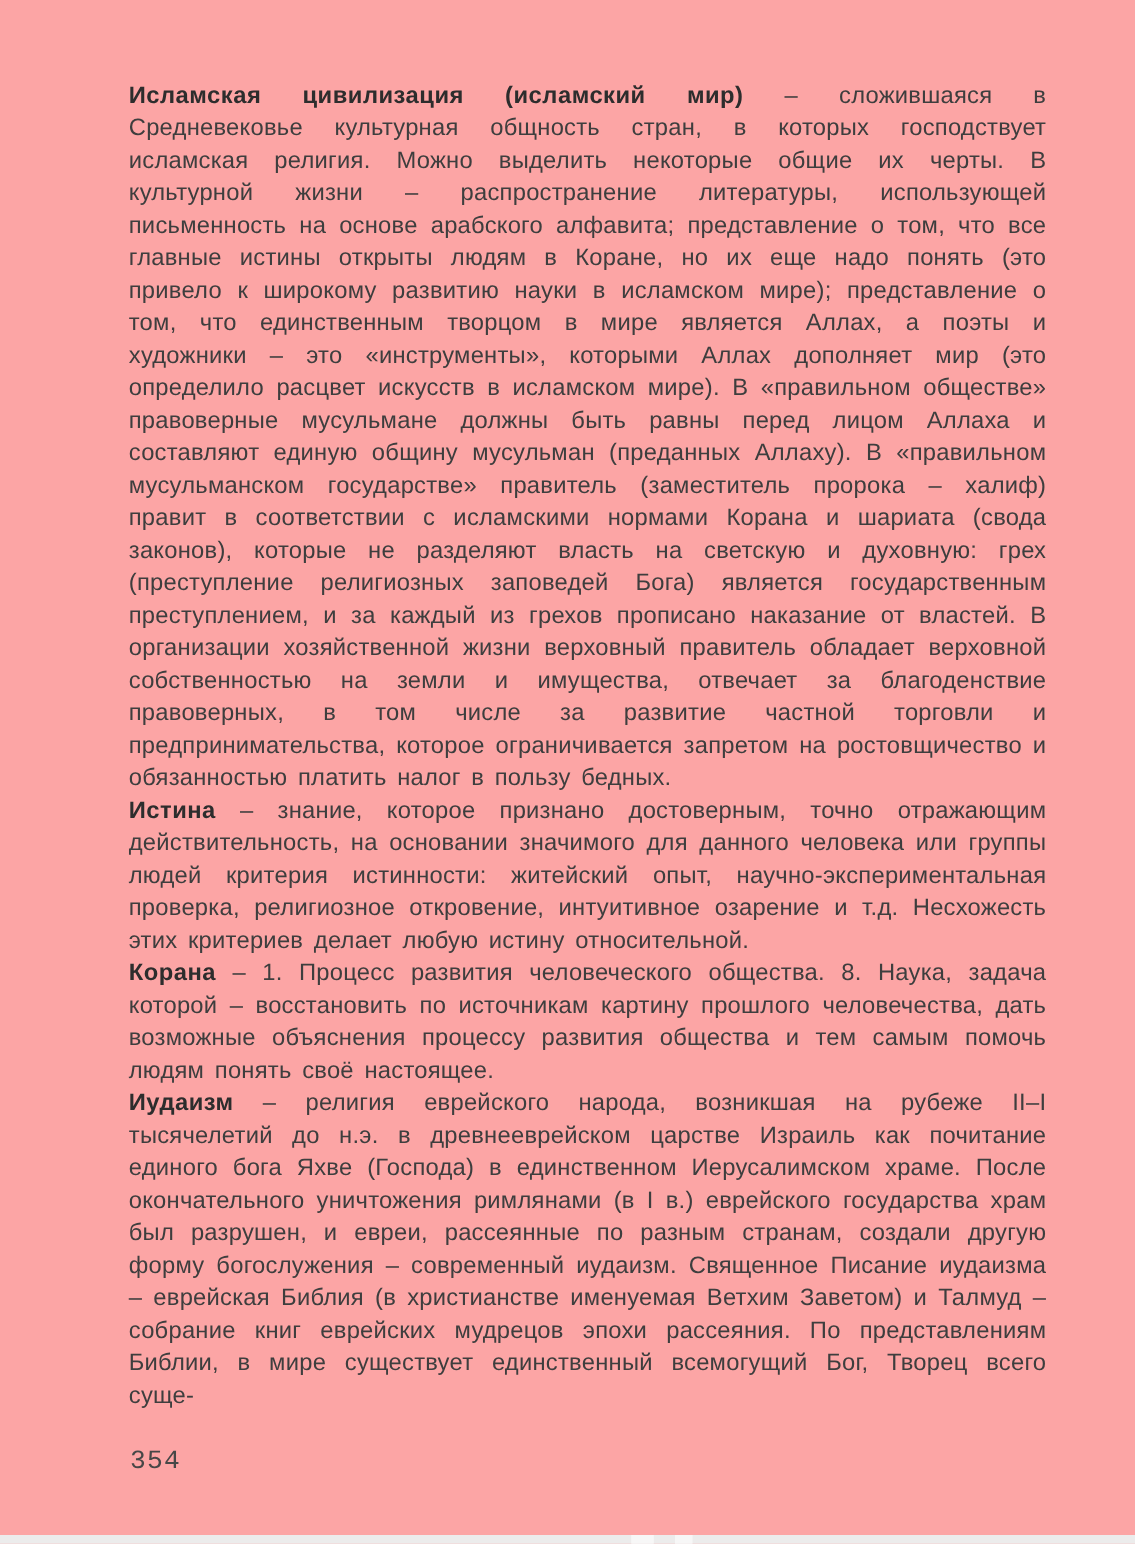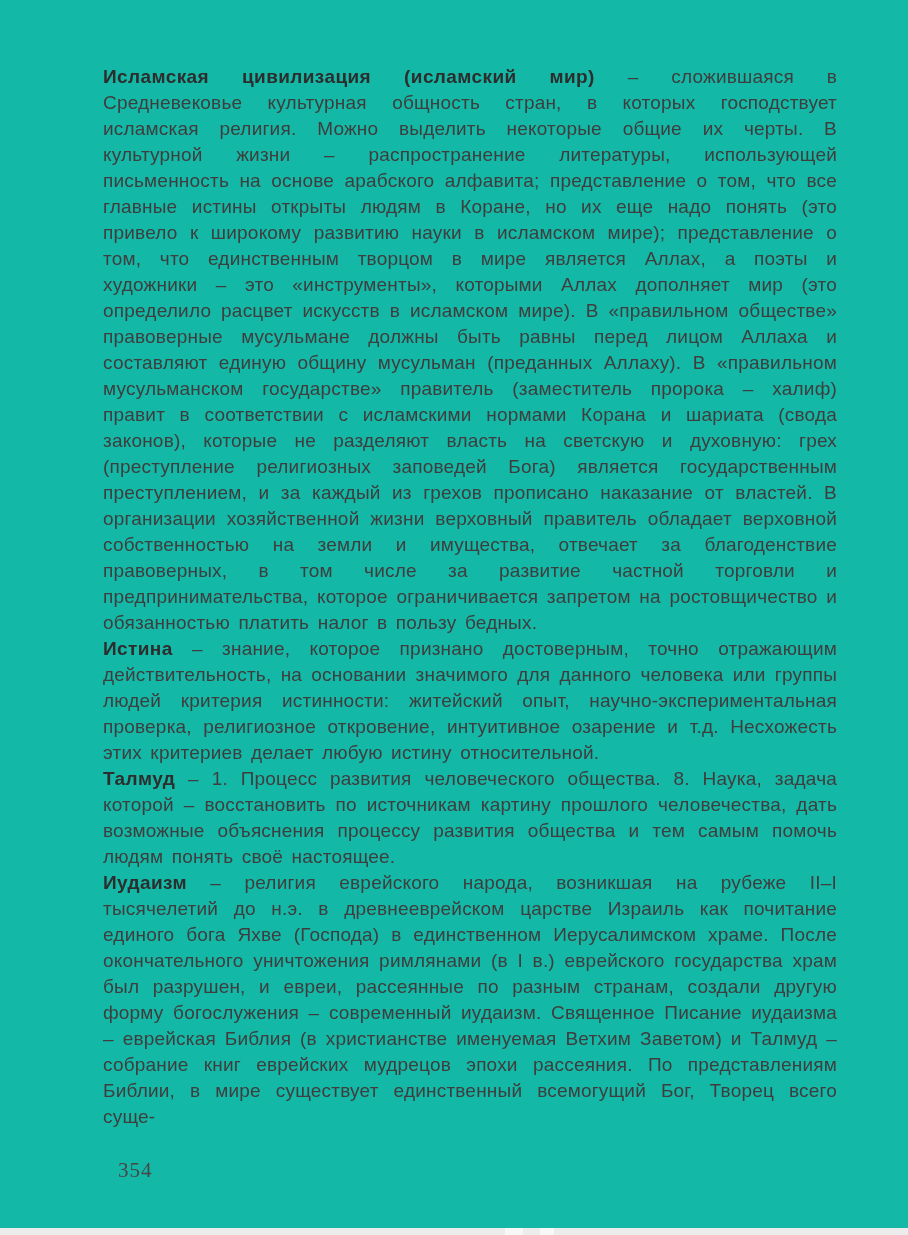--- a/index.html
+++ b/index.html
@@ -10,21 +10,21 @@
     width: 908px;
     height: 1235px;
     background: #fdfdfc;
     font-family: "Liberation Sans", "DejaVu Sans", sans-serif;
     position: relative;
     overflow: hidden;
   }
   .page {
     position: absolute;
     inset: 0;
-    background: #14b8a6;
+    background: #fca5a5;
   }
   .text-block {
     position: absolute;
     left: 103px;
     top: 64px;
     width: 734px;
     color: #3e3e3e;
     font-size: 19px;
     line-height: 26px;
     letter-spacing: 0.2px;
@@ -37,23 +37,23 @@
   .entry .term {
     font-weight: bold;
     color: #2d2d2d;
     letter-spacing: 0.4px;
   }
   .entry .sep {
     white-space: pre;
   }
   .page-number {
     position: absolute;
-    left: 118px;
+    left: 104px;
     top: 1158px;
-    font-family: Liberation Serif, serif;
+    font-family: Liberation Mono, monospace;
     font-size: 21px;
     color: #474747;
     letter-spacing: 1px;
   }
   .scan-edge-bottom {
     position: absolute;
     left: 0;
     bottom: 0;
     width: 100%;
     height: 7px;
@@ -77,21 +77,21 @@
 
     <p class="entry">
       <span class="term">Исламская цивилизация (исламский мир)</span><span class="sep"> – </span><span class="definition">сложившаяся в Средневековье культурная общность стран, в которых господствует исламская религия. Можно выделить некоторые общие их черты. В культурной жизни – распространение литературы, использующей письменность на основе арабского алфавита; представление о том, что все главные истины открыты людям в Коране, но их еще надо понять (это привело к широкому развитию науки в исламском мире); представление о том, что единственным творцом в мире является Аллах, а поэты и художники – это «инструменты», которыми Аллах дополняет мир (это определило расцвет искусств в исламском мире). В «правильном обществе» правоверные мусульмане должны быть равны перед лицом Аллаха и составляют единую общину мусульман (преданных Аллаху). В «правильном мусульманском государстве» правитель (заместитель пророка – халиф) правит в соответствии с исламскими нормами Корана и шариата (свода законов), которые не разделяют власть на светскую и духовную: грех (преступление религиозных заповедей Бога) является государственным преступлением, и за каждый из грехов прописано наказание от властей. В организации хозяйственной жизни верховный правитель обладает верховной собственностью на земли и имущества, отвечает за благоденствие правоверных, в том числе за развитие частной торговли и предпринимательства, которое ограничивается запретом на ростовщичество и обязанностью платить налог в пользу бедных.</span>
     </p>
 
     <p class="entry">
       <span class="term">Истина</span><span class="sep"> – </span><span class="definition">знание, которое признано достоверным, точно отражающим действительность, на основании значимого для данного человека или группы людей критерия истинности: житейский опыт, научно-экспериментальная проверка, религиозное откровение, интуитивное озарение и т.д. Несхожесть этих критериев делает любую истину относительной.</span>
     </p>
 
     <p class="entry">
-      <span class="term">Талмуд</span><span class="sep"> – </span><span class="definition">1. Процесс развития человеческого общества. 8. Наука, задача которой – восстановить по источникам картину прошлого человечества, дать возможные объяснения процессу развития общества и тем самым помочь людям понять своё настоящее.</span>
+      <span class="term">Корана</span><span class="sep"> – </span><span class="definition">1. Процесс развития человеческого общества. 8. Наука, задача которой – восстановить по источникам картину прошлого человечества, дать возможные объяснения процессу развития общества и тем самым помочь людям понять своё настоящее.</span>
     </p>
 
     <p class="entry">
       <span class="term">Иудаизм</span><span class="sep"> – </span><span class="definition">религия еврейского народа, возникшая на рубеже II–I тысячелетий до н.э. в древнееврейском царстве Израиль как почитание единого бога Яхве (Господа) в единственном Иерусалимском храме. После окончательного уничтожения римлянами (в I в.) еврейского государства храм был разрушен, и евреи, рассеянные по разным странам, создали другую форму богослужения – современный иудаизм. Священное Писание иудаизма – еврейская Библия (в христианстве именуемая Ветхим Заветом) и Талмуд – собрание книг еврейских мудрецов эпохи рассеяния. По представлениям Библии, в мире существует единственный всемогущий Бог, Творец всего суще-</span>
     </p>
 
   </div>
 
   <div class="page-number">354</div>
 

